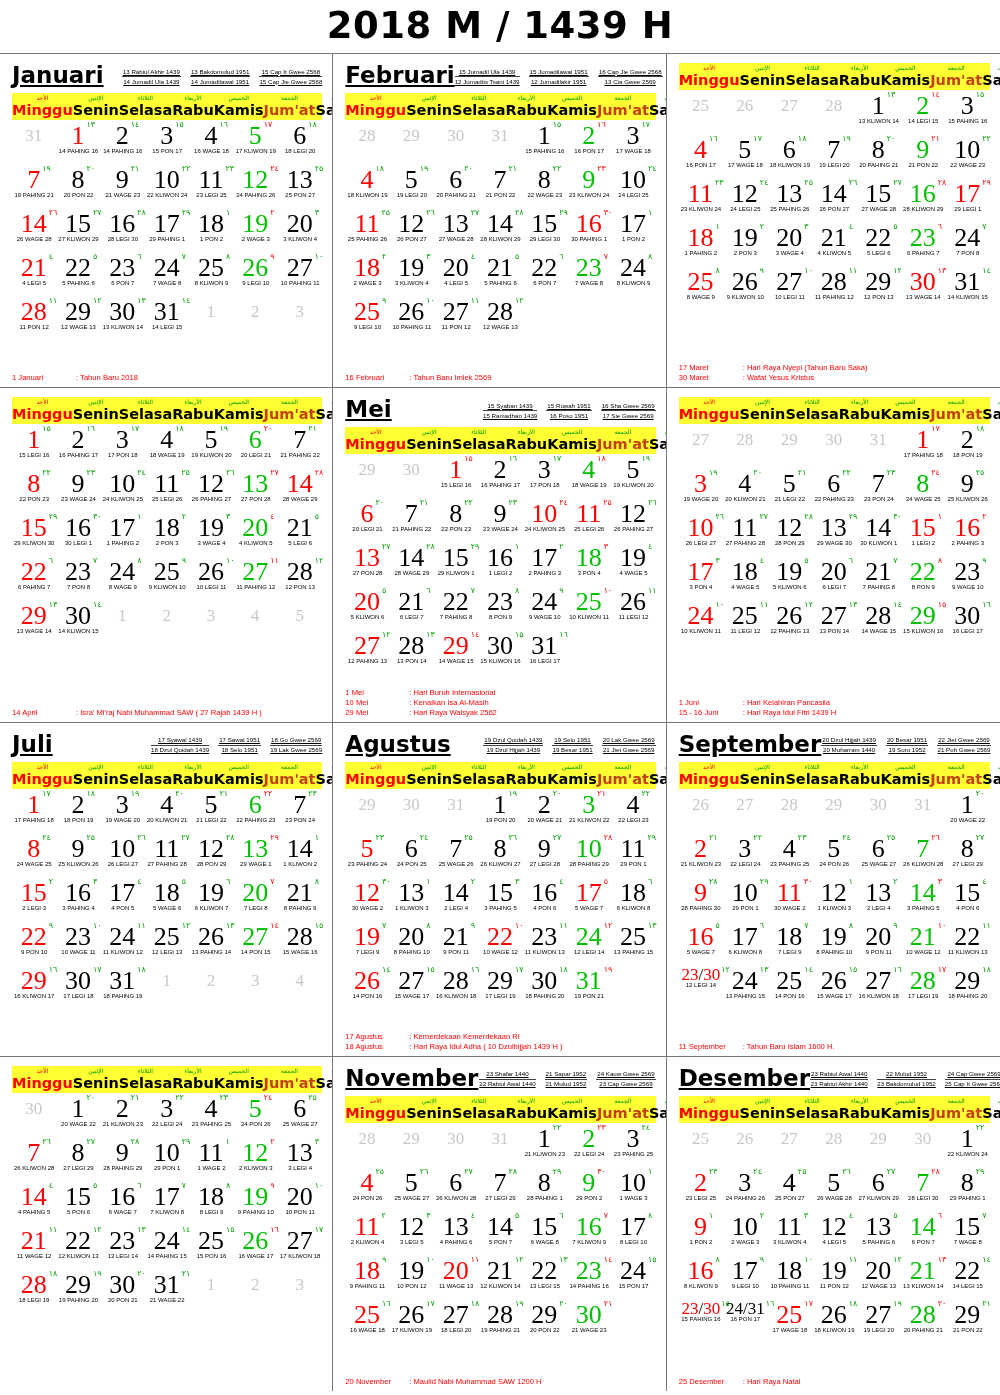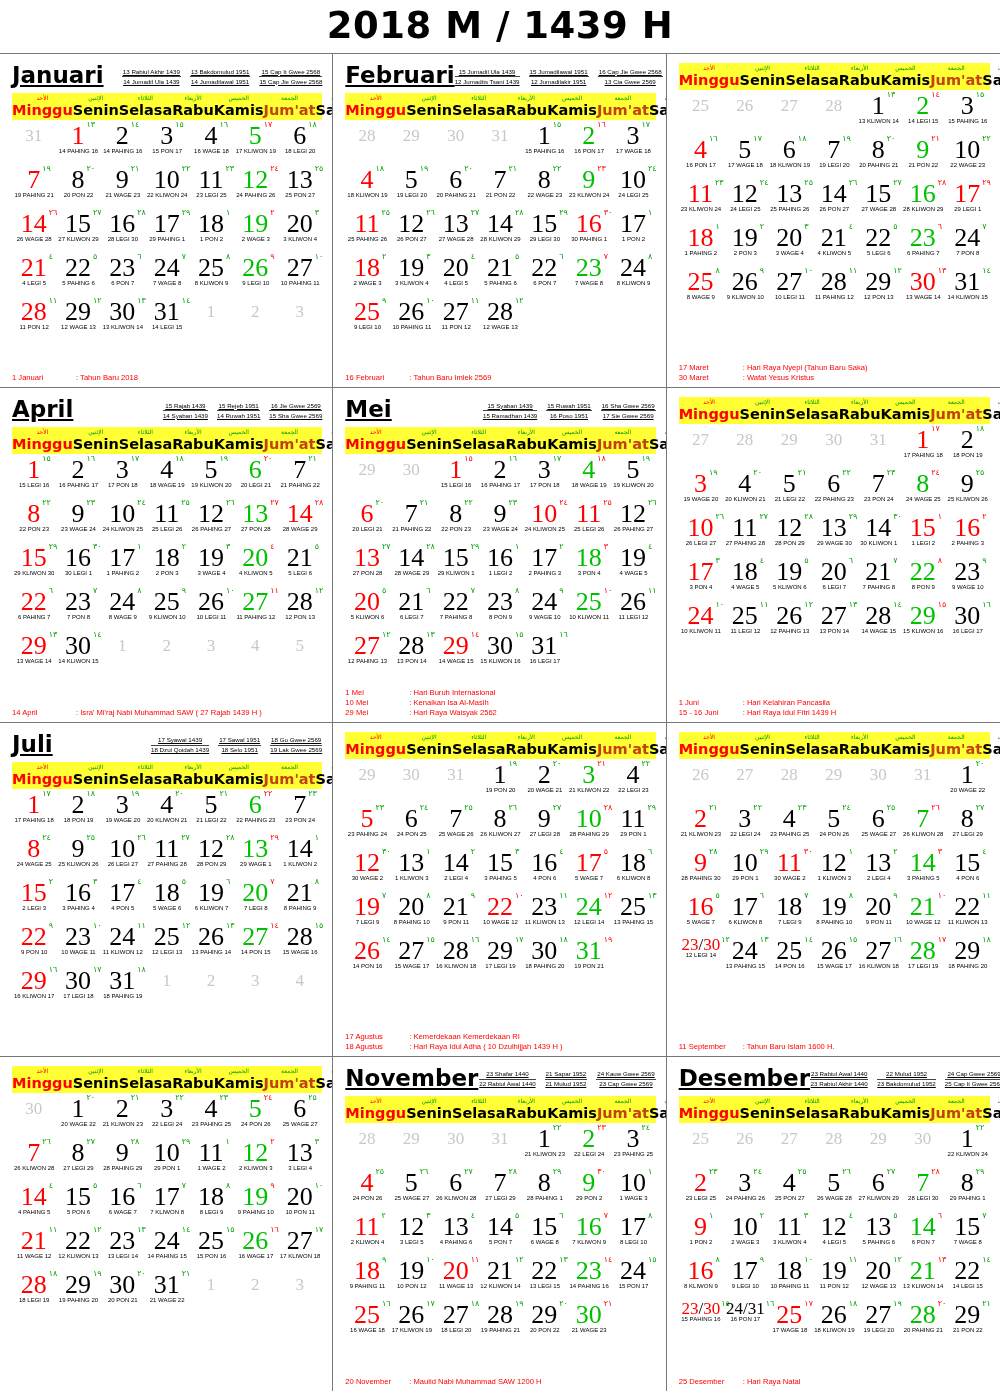--- a/index.html
+++ b/index.html
@@ -479,37 +479,20 @@
             <div class="d">17 Maret</div>
             <div class="t">: Hari Raya Nyepi (Tahun Baru Saka)</div>
           </div>
           <div class="row">
             <div class="d">30 Maret</div>
             <div class="t">: Wafat Yesus Kristus</div>
           </div>
         </div>
       </div>
       <div class="month">
-        <div class="mhead">
-          <div class="mname">April</div>
-          <div class="convs">
-            <div class="conv">
-              <div class="c1">15 Rajab 1439</div>
-              <div class="c2">14 Syaban 1439</div>
-            </div>
-            <div class="conv">
-              <div class="c1">15 Rejeb 1951</div>
-              <div class="c2">14 Ruwah 1951</div>
-            </div>
-            <div class="conv">
-              <div class="c1">16 Jie Gwee 2569</div>
-              <div class="c2">15 Sha Gwee 2569</div>
-            </div>
-          </div>
-        </div>
         <div class="dayhead">
           <div class="dh">
             <div class="ar red">الأحد</div>
             <div class="nm red">Minggu</div>
           </div>
           <div class="dh">
             <div class="ar">الإثنين</div>
             <div class="nm">Senin</div>
           </div>
           <div class="dh">
@@ -908,20 +891,37 @@
             <div class="cell">
               <div><span class="num gray">3</span></div>
             </div>
             <div class="cell">
               <div><span class="num gray">4</span></div>
             </div>
           </div>
         </div>
       </div>
       <div class="month">
+        <div class="mhead">
+          <div class="mname">Agustus</div>
+          <div class="convs">
+            <div class="conv">
+              <div class="c1">19 Dzul Qoidah 1439</div>
+              <div class="c2">19 Dzul Hijjah 1439</div>
+            </div>
+            <div class="conv">
+              <div class="c1">19 Selo 1951</div>
+              <div class="c2">19 Besar 1951</div>
+            </div>
+            <div class="conv">
+              <div class="c1">20 Lak Gwee 2569</div>
+              <div class="c2">21 Jiet Gwee 2569</div>
+            </div>
+          </div>
+        </div>
         <div class="dayhead">
           <div class="dh">
             <div class="ar red">الأحد</div>
             <div class="nm red">Minggu</div>
           </div>
           <div class="dh">
             <div class="ar">الإثنين</div>
             <div class="nm">Senin</div>
           </div>
           <div class="dh">
@@ -1003,20 +1003,37 @@
             <div class="d">17 Agustus</div>
             <div class="t">: Kemerdekaan Kemerdekaan RI</div>
           </div>
           <div class="row">
             <div class="d">18 Agustus</div>
             <div class="t">: Hari Raya Idul Adha ( 10 Dzulhijjah 1439 H )</div>
           </div>
         </div>
       </div>
       <div class="month">
+        <div class="mhead">
+          <div class="mname">September</div>
+          <div class="convs">
+            <div class="conv">
+              <div class="c1">20 Dzul Hijjah 1439</div>
+              <div class="c2">20 Muharram 1440</div>
+            </div>
+            <div class="conv">
+              <div class="c1">20 Besar 1951</div>
+              <div class="c2">19 Suro 1952</div>
+            </div>
+            <div class="conv">
+              <div class="c1">22 Jiet Gwee 2569</div>
+              <div class="c2">21 Poh Gwee 2569</div>
+            </div>
+          </div>
+        </div>
         <div class="dayhead">
           <div class="dh">
             <div class="ar red">الأحد</div>
             <div class="nm red">Minggu</div>
           </div>
           <div class="dh">
             <div class="ar">الإثنين</div>
             <div class="nm">Senin</div>
           </div>
           <div class="dh">

